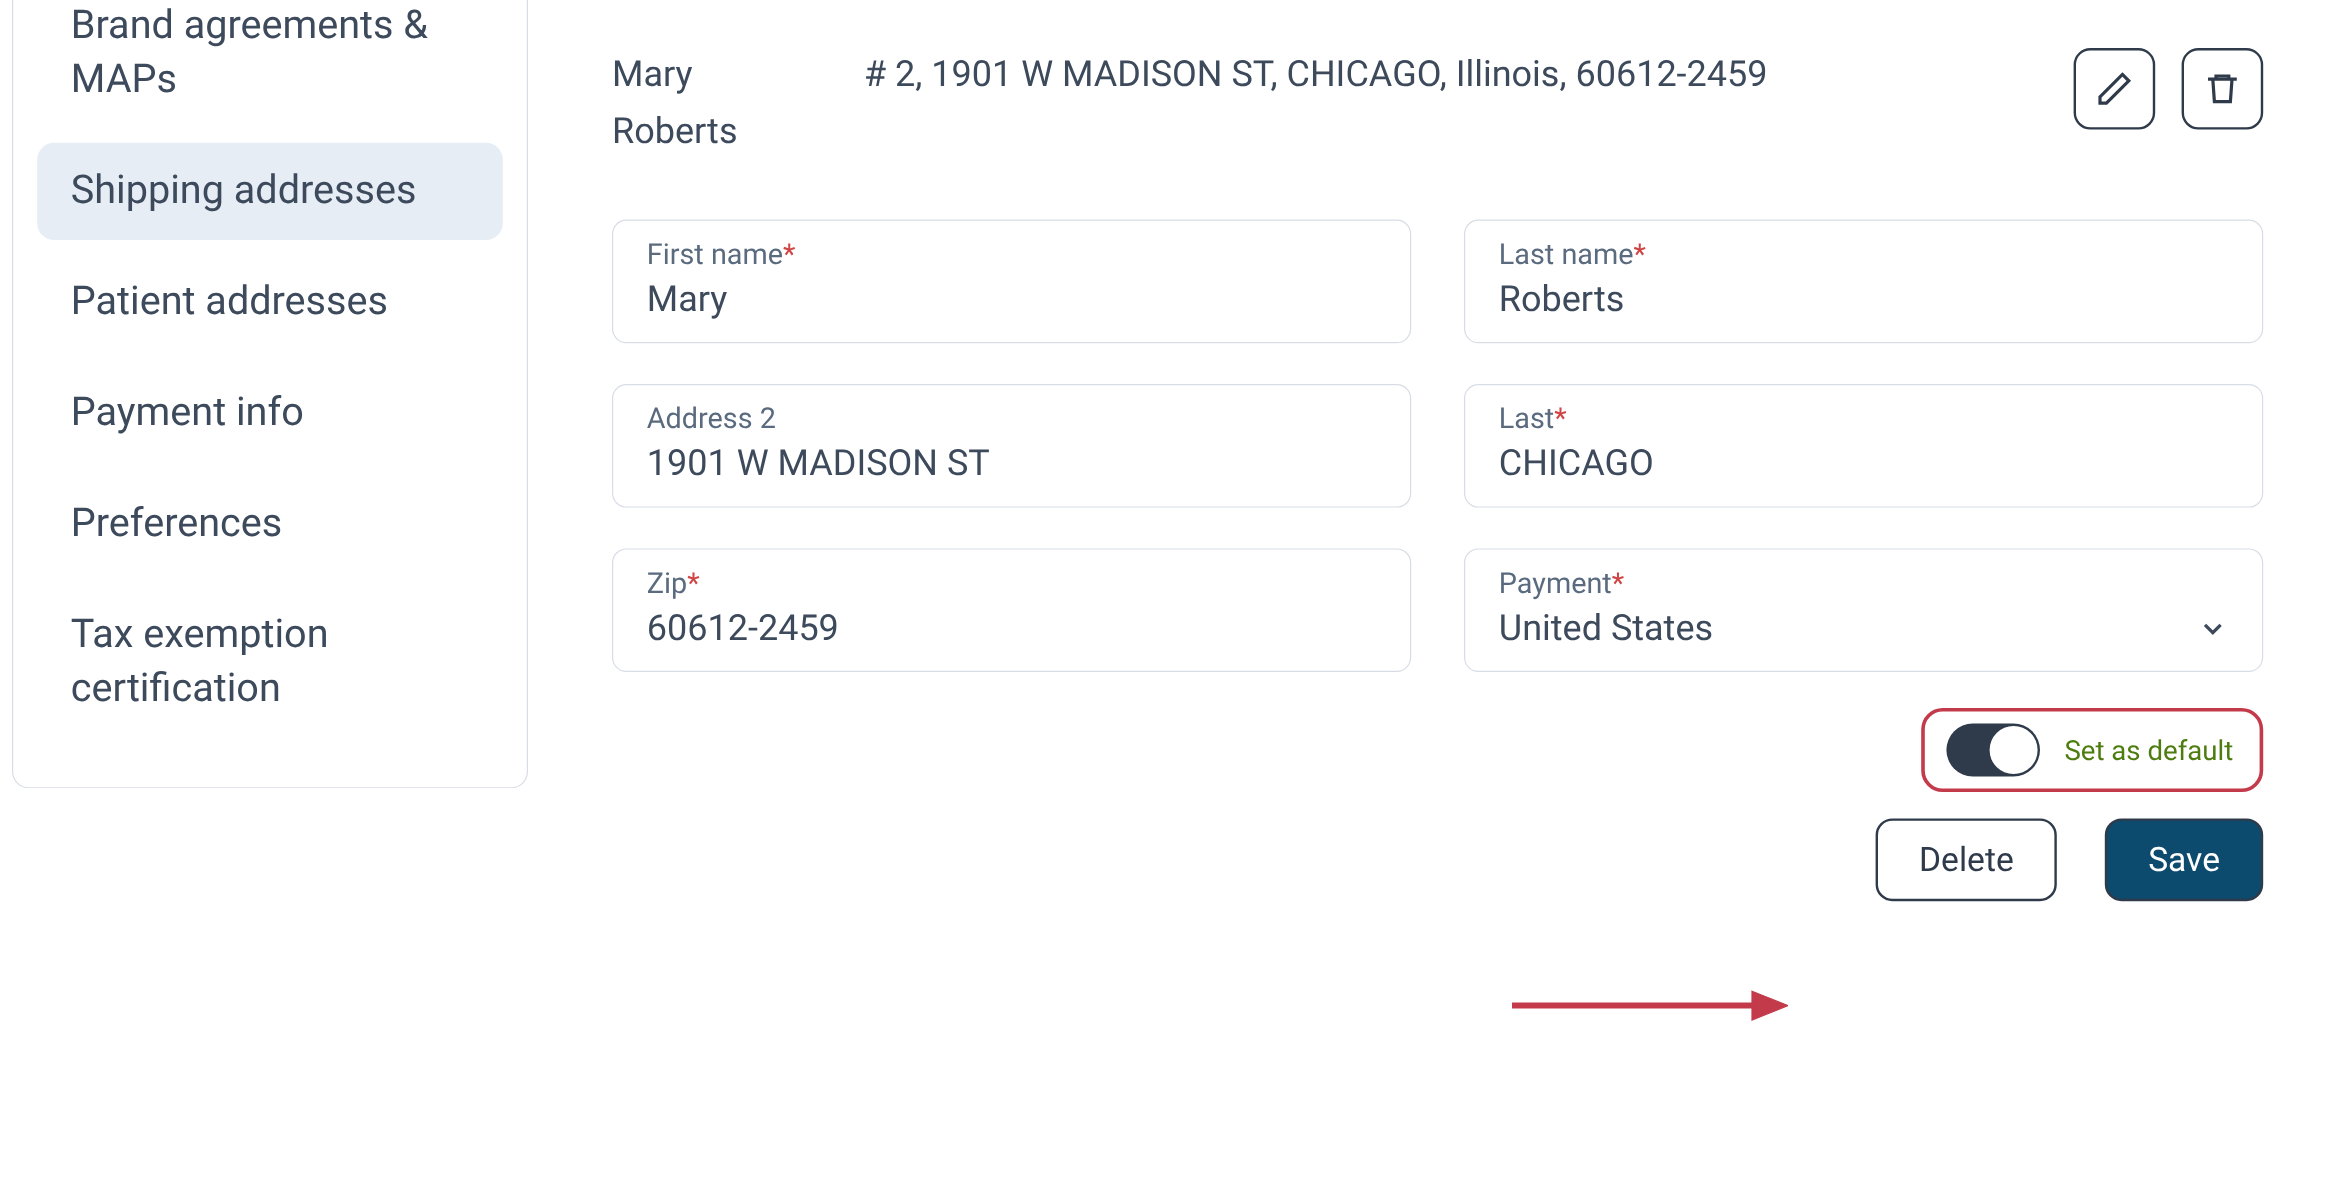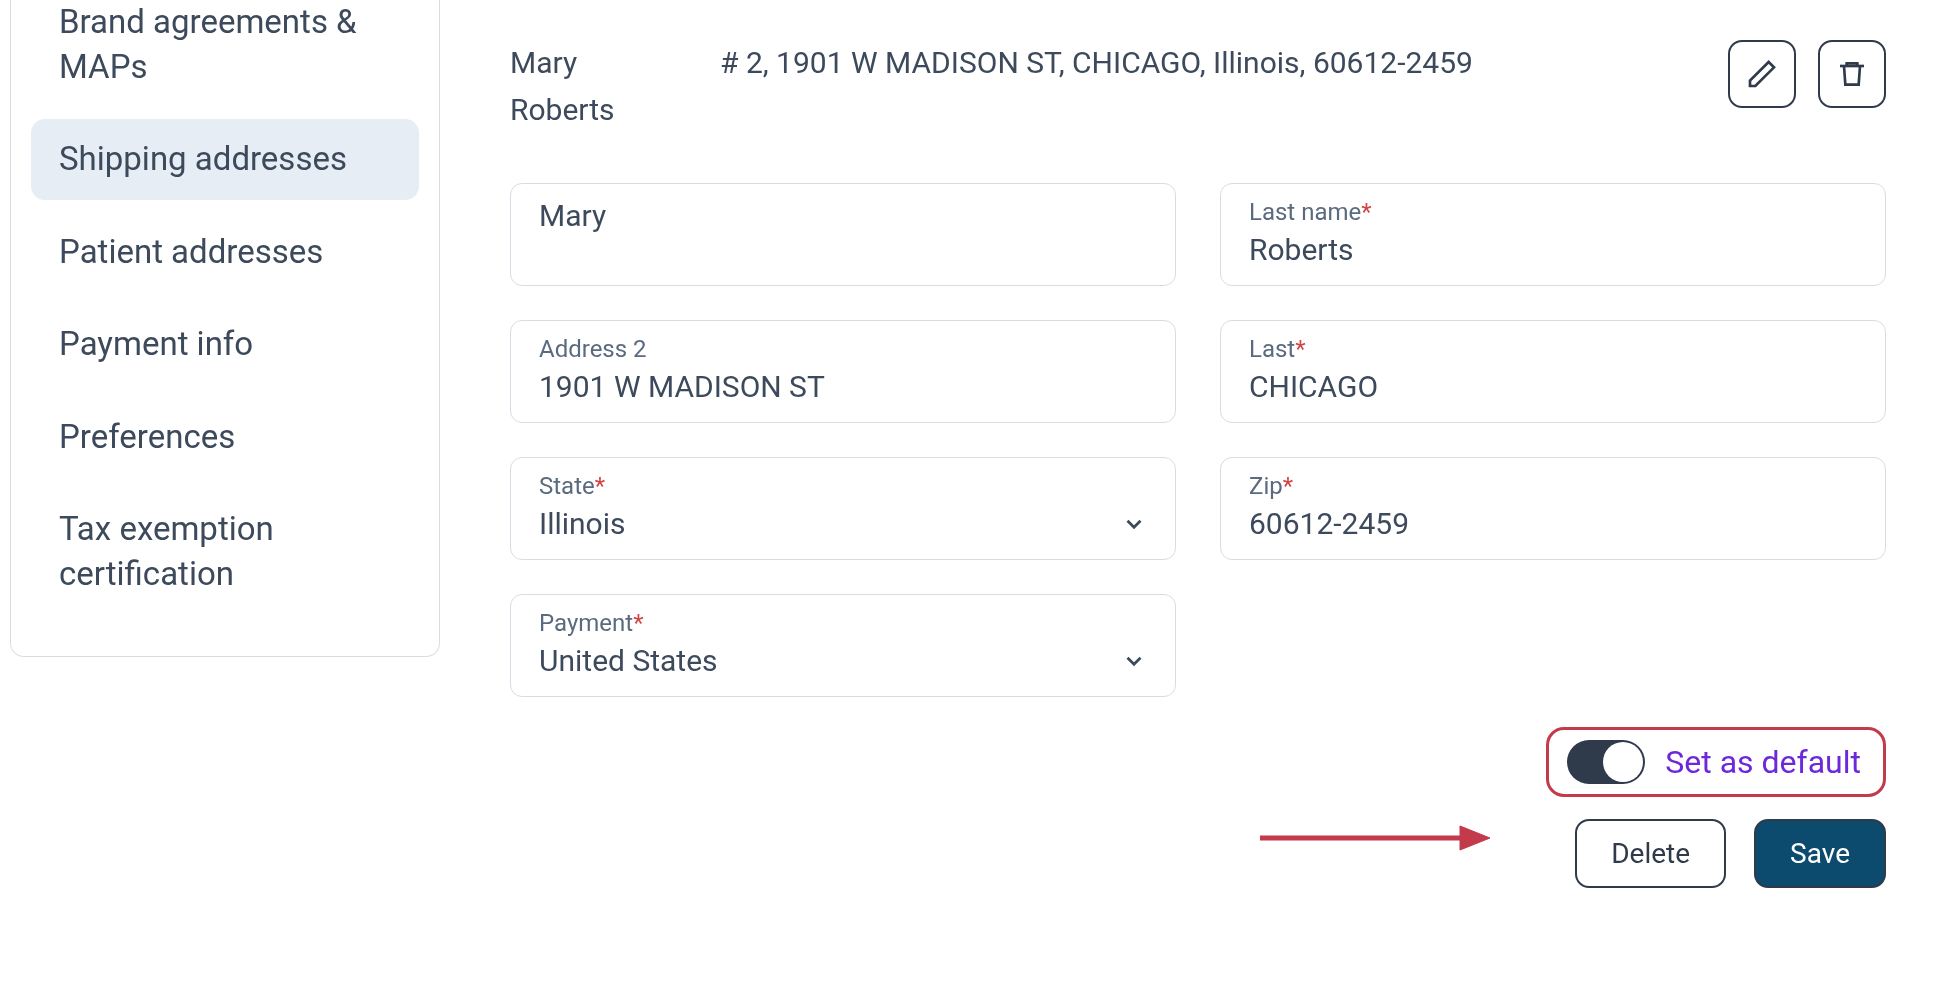--- a/index.html
+++ b/index.html
@@ -157,37 +157,37 @@
   .toggle .knob {
     position: absolute;
     top: 2px;
     right: 2px;
     width: 40px;
     height: 40px;
     background: #ffffff;
     border-radius: 50%;
   }
   .toggle-label {
-    font-size: 32px;
-    color: #6d28d9;
+    font-size: 23px;
+    color: #4d7c0f;
   }
 
   
   .arrow {
     position: absolute;
     stroke: #c33a4a;
     fill: #c33a4a;
   }
 
   
   .actions {
     margin-top: 22px;
     display: flex;
     justify-content: flex-end;
-    gap: 28px;
+    gap: 40px;
   }
   .btn {
     font-size: 28px;
     padding: 16px 34px;
     border-radius: 14px;
     cursor: pointer;
     font-family: inherit;
   }
   .btn-outline {
     background: #fff;
@@ -245,48 +245,40 @@
               <path d="M8 6V4h8v2"></path>
               <path d="M6 6l1 14h10l1-14"></path>
             </svg>
         </button>
       </div>
     </div>
 
     <div class="form-grid">
 
       <div class="field">
+        <label class="field-label"><span>First name</span><span class="req">*</span></label>
         <input class="field-input" value="Mary" style="">
       </div>
 
       <div class="field">
         <label class="field-label"><span>Last name</span><span class="req">*</span></label>
         <input class="field-input" value="Roberts" style="">
       </div>
 
 
       <div class="field">
         <label class="field-label"><span>Address 2</span></label>
         <input class="field-input" value="1901 W MADISON ST" style="">
       </div>
 
       <div class="field">
         <label class="field-label"><span>Last</span><span class="req">*</span></label>
         <input class="field-input" value="CHICAGO" style="">
       </div>
 
-      <div class="field">
-        <label class="field-label"><span>State</span><span class="req">*</span></label>
-        <div class="field-select">
-          <input class="field-input" readonly="" value="Illinois" style="">
-          <svg class="chevron" viewBox="0 0 24 24">
-              <polyline points="6 9 12 15 18 9"></polyline>
-            </svg>
-        </div>
-      </div>
 
       <div class="field">
         <label class="field-label"><span>Zip</span><span class="req">*</span></label>
         <input class="field-input" value="60612-2459" style="">
       </div>
 
       <div class="field">
         <label class="field-label"><span>Payment</span><span class="req">*</span></label>
         <div class="field-select">
           <input class="field-input" readonly="" value="United States" style="">

